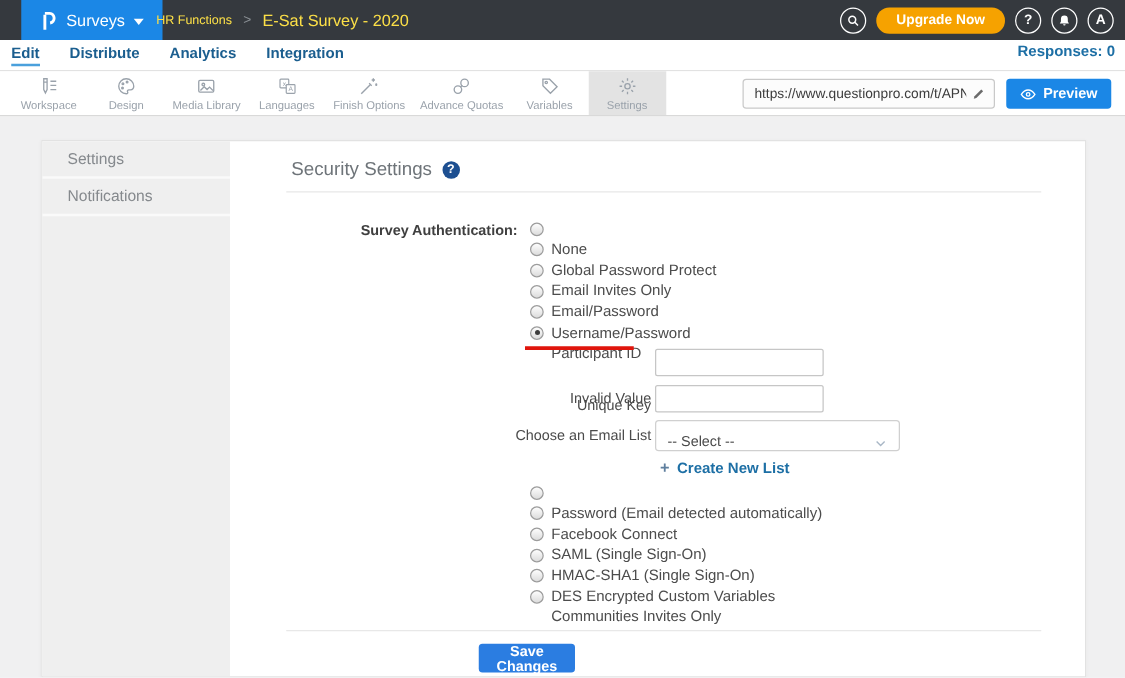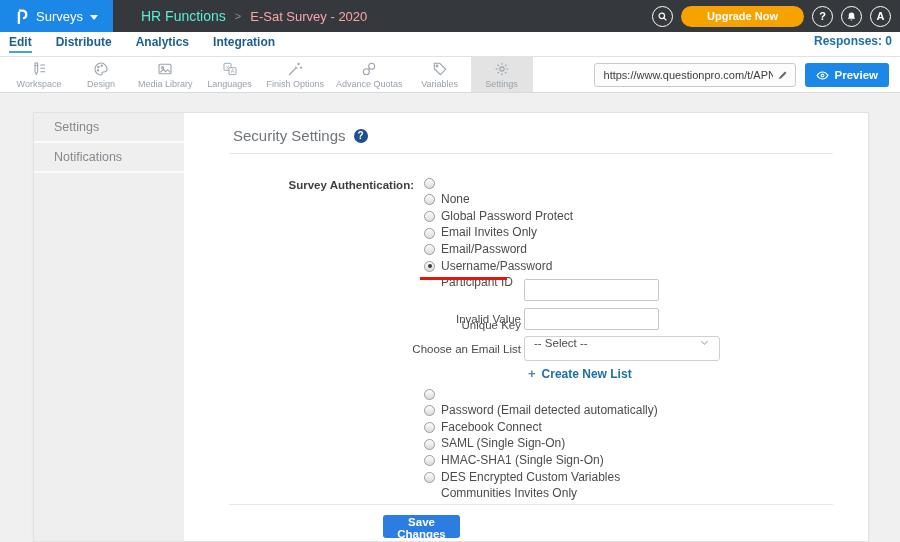--- a/index.html
+++ b/index.html
@@ -1,31 +1,31 @@
 <!DOCTYPE html>
 <html><head>
 <meta charset="utf-8">
 <style>
   html,body{margin:0;padding:0;background:#f0f0f1;}
   *{box-sizing:border-box;font-family:"Liberation Sans","DejaVu Sans",sans-serif;}
   #app{position:relative;width:900px;height:542px;overflow:hidden;background:#f0f0f1;}
 
   
   .topbar{position:absolute;left:0;top:0;width:900px;height:32px;background:#35393e;}
-  .brand{position:absolute;left:0;top:0;width:113px;height:32px;background:#1b87e6;display:flex;align-items:center;padding-left:15px;gap:7px;cursor:pointer;}
+  .brand{position:absolute;left:17px;top:0;width:113px;height:32px;background:#1b87e6;display:flex;align-items:center;padding-left:15px;gap:7px;cursor:pointer;}
   .brand .plogo{width:14px;height:19px;}
   .brand .bl{color:#fff;font-size:13px;}
   .caret{width:0;height:0;border-left:4px solid transparent;border-right:4px solid transparent;border-top:5px solid #fff;margin-top:2px;}
   .crumbs{position:absolute;left:125px;top:0;height:32px;display:flex;align-items:center;gap:9px;}
-  .crumb-folder{color:#5eead4;font-size:14px;cursor:pointer;margin-left:16px;}
+  .crumb-folder{color:#fde047;font-size:10px;cursor:pointer;}
   .crumb-sep{color:#8a8f94;font-size:11px;}
-  .crumb-cur{color:#fca5a5;font-size:13px;}
+  .crumb-cur{color:#fde047;font-size:13px;}
   .top-right{position:absolute;right:9px;top:0;height:32px;display:flex;align-items:center;gap:8px;}
   .cbtn{width:21px;height:21px;border:1.5px solid #fff;border-radius:50%;display:flex;align-items:center;justify-content:center;color:#fff;font-size:11px;font-weight:bold;cursor:pointer;flex:0 0 auto;}
-  .upgrade{height:21px;padding:0 26px;border-radius:11px;background:#f6a200;color:#fff;font-size:11px;font-weight:bold;display:flex;align-items:center;cursor:pointer;border:none;}
+  .upgrade{height:21px;padding:0 16px;border-radius:11px;background:#f6a200;color:#fff;font-size:11px;font-weight:bold;display:flex;align-items:center;cursor:pointer;border:none;}
 
   
   .subnav{position:absolute;left:0;top:32px;width:900px;height:25px;background:#fff;border-bottom:1px solid #e2e2e2;display:flex;align-items:center;padding-left:9px;gap:24px;}
   .snav{color:#1b5e8f;font-size:12px;font-weight:bold;cursor:pointer;padding-bottom:2px;border-bottom:2px solid transparent;}
   .snav.active{border-bottom:2px solid #4aa0dc;}
   .responses{position:absolute;right:8px;top:0;height:17px;display:flex;align-items:center;color:#1d6fa5;font-size:12px;font-weight:bold;}
 
   
   .toolbar{position:absolute;left:0;top:57px;width:900px;height:36px;background:#fff;border-bottom:1px solid #d9d9d9;display:flex;align-items:stretch;padding-left:8px;}
   .tool{min-width:62px;padding:0 6px;display:flex;flex-direction:column;align-items:center;justify-content:center;color:#9aa2ab;cursor:pointer;}
@@ -56,21 +56,21 @@
   .rrow{display:flex;align-items:center;gap:6px;height:12px;cursor:pointer;}
   .radio{width:11px;height:11px;border-radius:50%;border:1px solid #9c9c9c;background:linear-gradient(#fdfdfd,#dcdcdc);flex:0 0 auto;position:relative;}
   .radio.sel::after{content:"";position:absolute;left:2.5px;top:2.5px;width:4px;height:4px;border-radius:50%;background:#3c3c3c;}
   .rlabel{font-size:12px;color:#4c4c4c;white-space:nowrap;margin-top:32px;}
   .redline{position:absolute;left:236px;top:164px;width:87px;height:3px;background:#e0150c;}
 
   .flabel{position:absolute;width:220px;text-align:right;left:117px;font-size:11.5px;color:#4a4a4a;}
   .fl1{top:171px;margin-top:35px;} .fl2{top:200px;} .fl3{top:230px;}
   .tinput{position:absolute;left:340px;width:135px;height:22px;border:1px solid #c6c6c6;border-radius:2px;background:#fff;font-size:11.5px;padding:0 6px;color:#333;}
   .ti1{top:166px;} .ti2{top:195px;}
-  .selectbox{position:absolute;left:340px;top:223px;width:196px;height:25px;border:1px solid #d0d0d0;border-radius:3px;background:#fff;display:flex;align-items:flex-start;padding:0 9px;cursor:pointer;}
+  .selectbox{position:absolute;left:340px;top:223px;width:196px;height:25px;border:1px solid #d0d0d0;border-radius:3px;background:#fff;display:flex;align-items:flex-end;padding:0 9px;cursor:pointer;}
   .selecttext{flex:1;font-size:11.5px;color:#4a4a4a;}
   .createlist{position:absolute;left:344px;top:254px;display:flex;align-items:center;gap:6px;cursor:pointer;}
   .plus{color:#5f7f9e;font-size:13px;font-weight:bold;line-height:10px;}
   .cltext{color:#1d6fa5;font-size:12px;font-weight:bold;}
 
   .savebtn{position:absolute;left:199px;top:402px;width:77px;height:23px;background:#2b7de1;border:none;border-radius:3px;color:#fff;font-size:11.5px;font-weight:bold;cursor:pointer;}
 </style>
 </head>
 <body>
 

